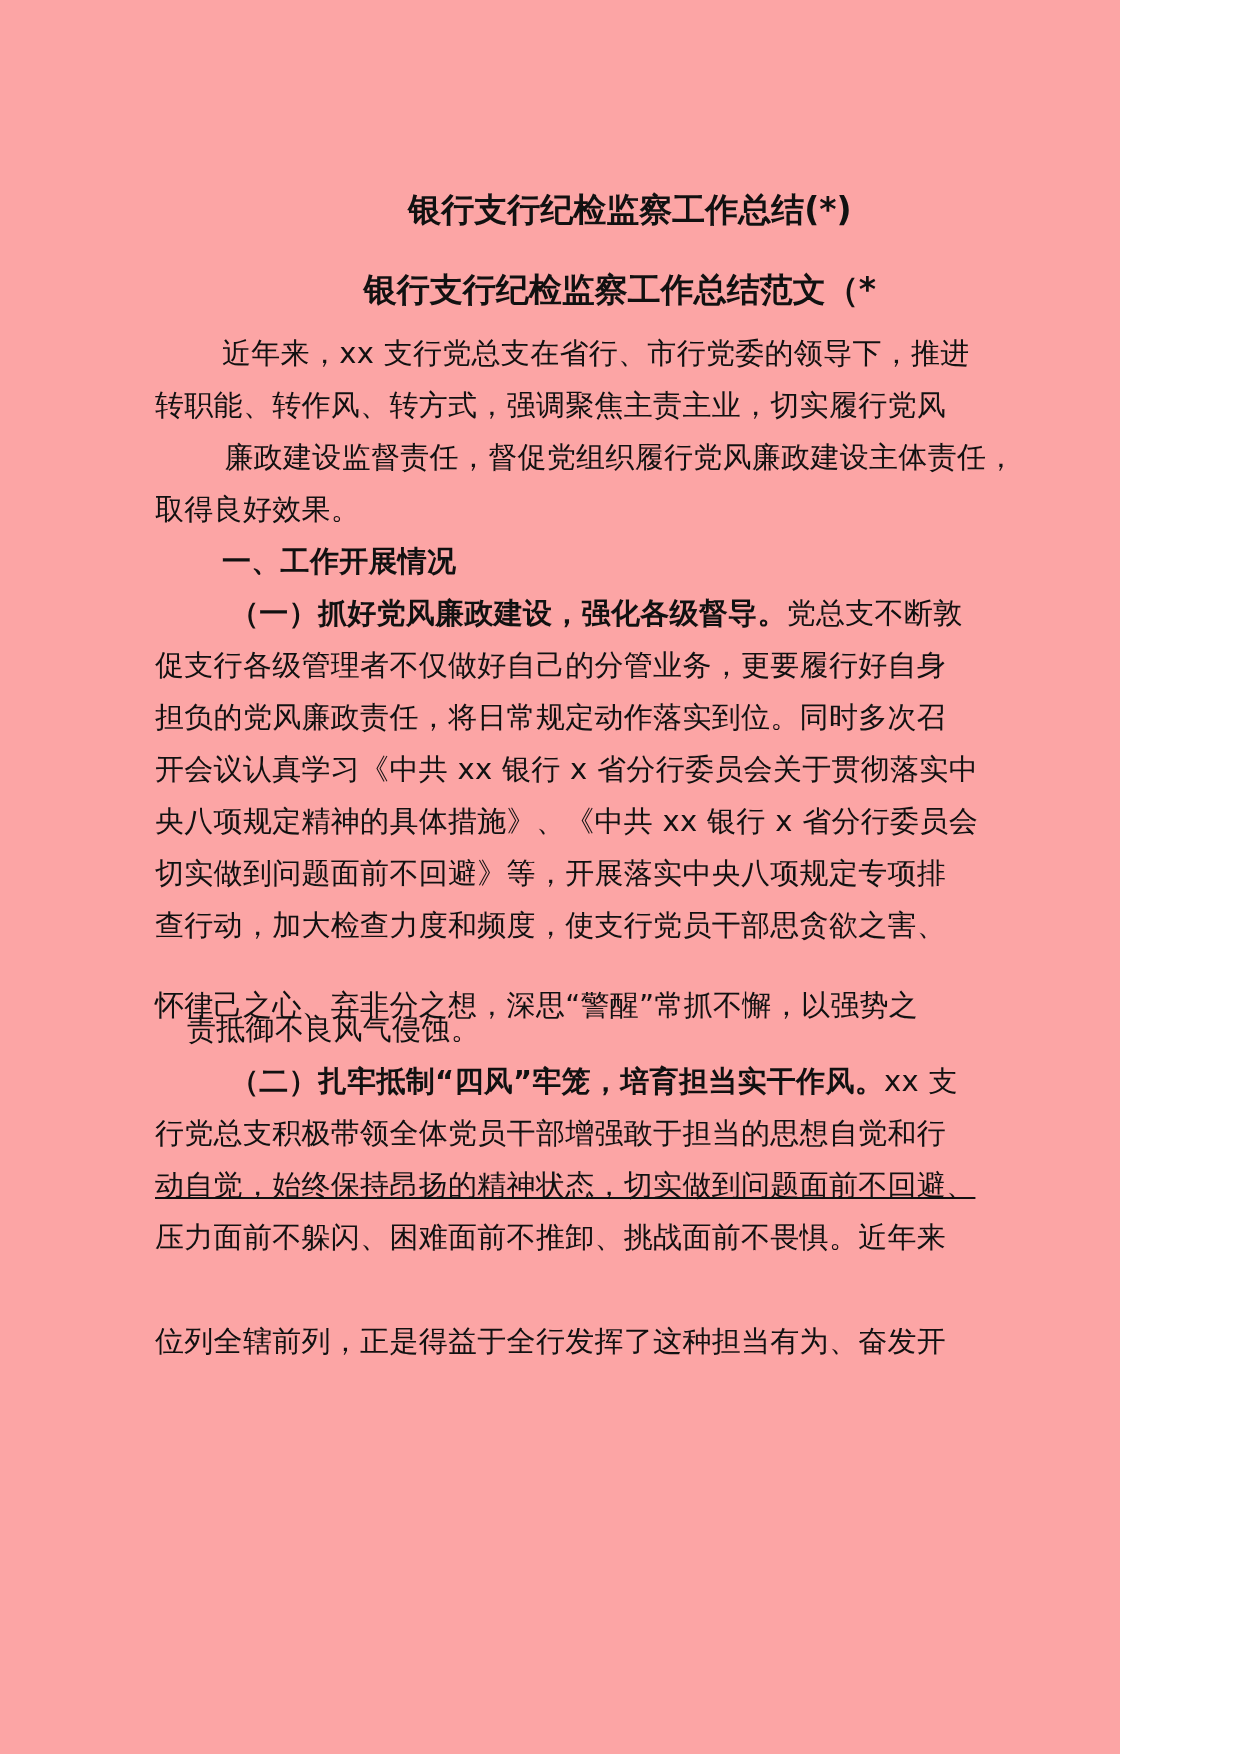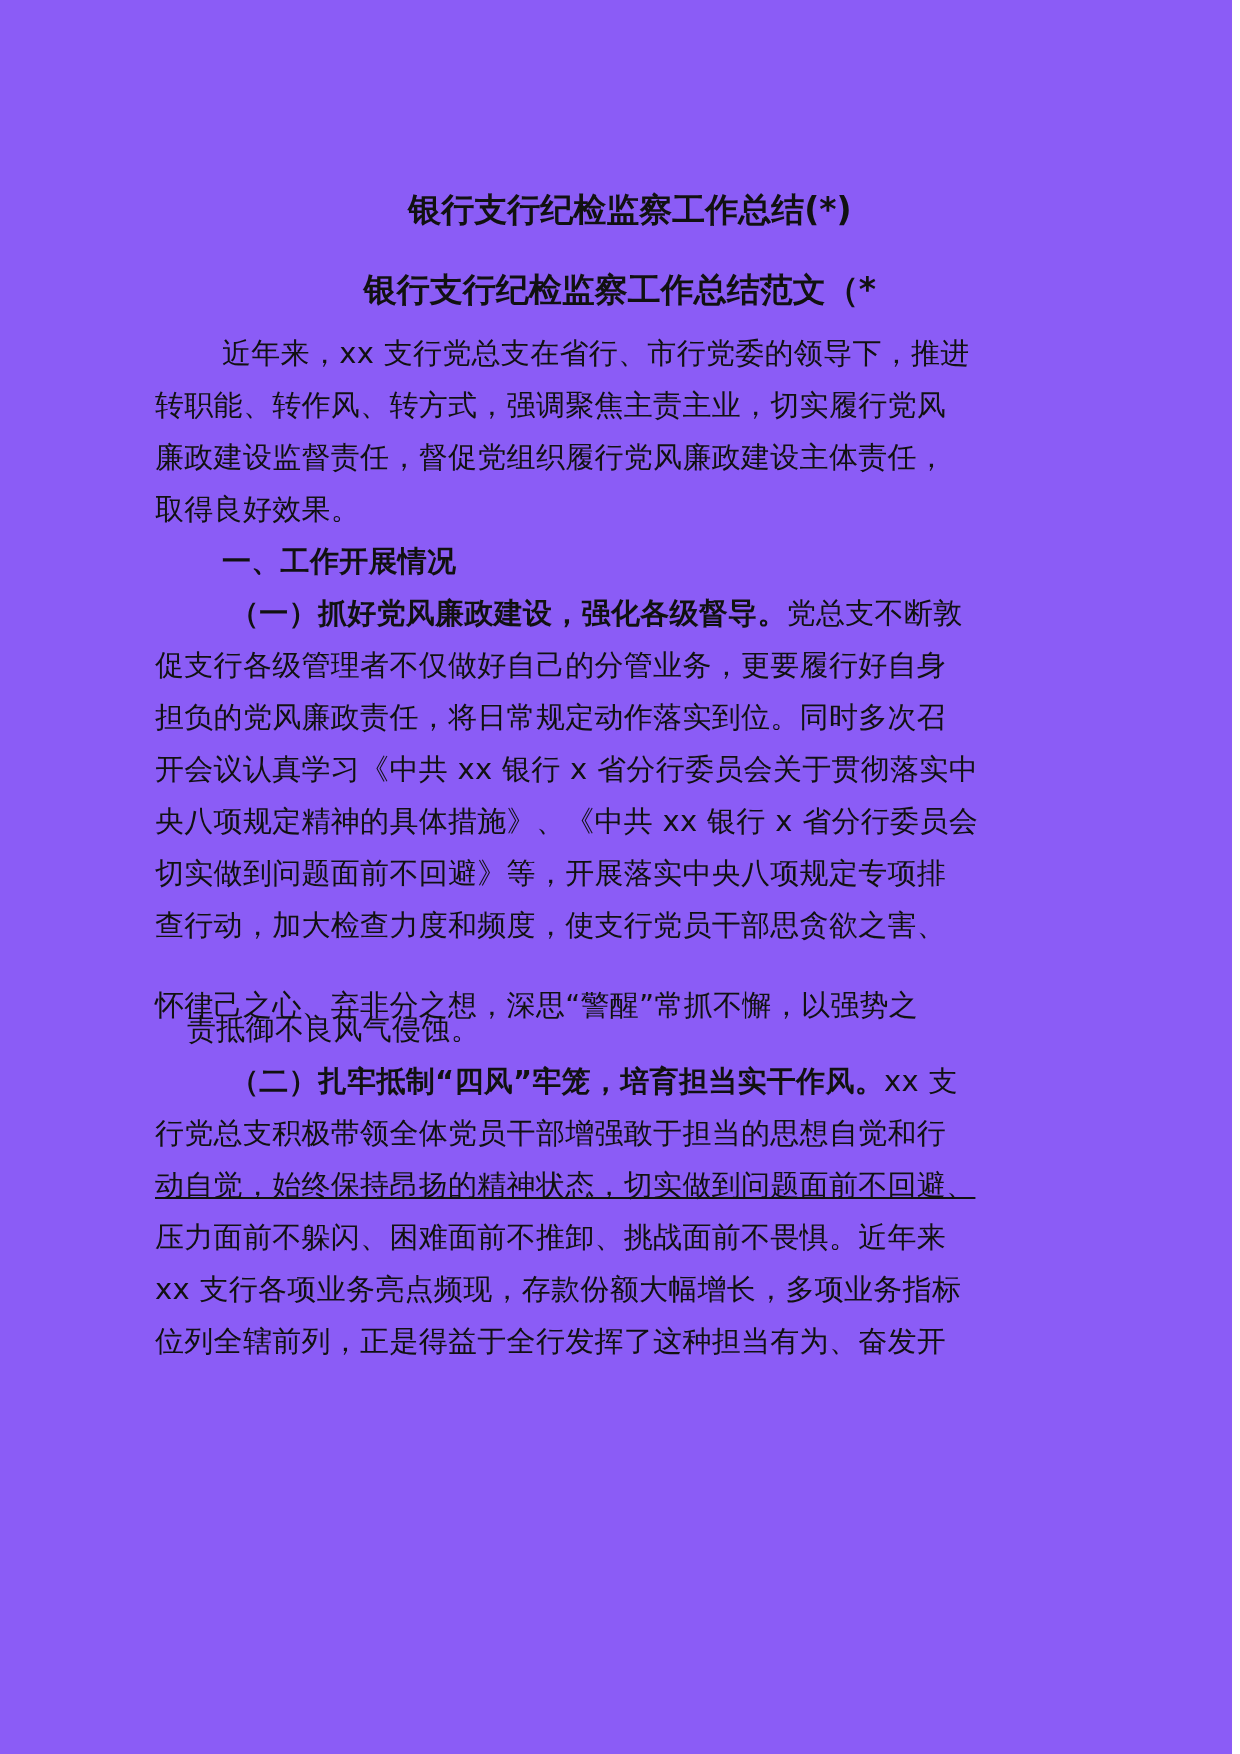--- a/index.html
+++ b/index.html
@@ -11,22 +11,22 @@
       width: 1240px;
       height: 1754px;
       position: relative;
       overflow: hidden;
       font-family: "DejaVu Sans", "Liberation Sans", sans-serif;
       color: #111111;
     }
     .page {
       position: absolute;
       left: 0; top: 0;
-      width: 1232px; height: 1754px;
-      background: #8b5cf6;
+      width: 1120px; height: 1754px;
+      background: #fca5a5;
     }
     .title {
       position: absolute;
       left: 0; width: 1240px;
       text-align: center;
       font-weight: bold;
       font-size: 33px;
       letter-spacing: 0px;
       white-space: nowrap;
     }
@@ -48,35 +48,34 @@
 </head>
 <body>
 
 <div class="page">
 
   <div class="title title-1">银行支行纪检监察工作总结(*)</div>
   <div class="title title-2">银行支行纪检监察工作总结范文（*</div>
 
   <div class="line indent" style="top:333px;">近年来，xx 支行党总支在省行、市行党委的领导下，推进</div>
   <div class="line" style="top:385px;">转职能、转作风、转方式，强调聚焦主责主业，切实履行党风</div>
-  <div class="line" style="top:437px;">廉政建设监督责任，督促党组织履行党风廉政建设主体责任，</div>
+  <div class="line" style="top:437px;text-align:center;">廉政建设监督责任，督促党组织履行党风廉政建设主体责任，</div>
   <div class="line" style="top:489px;">取得良好效果。</div>
 
   <div class="line indent bold" style="top:541px;">一、工作开展情况</div>
 
   <div class="line indent-sub" style="top:593px;"><span class="bold">（一）抓好党风廉政建设，强化各级督导。</span><span>党总支不断敦</span></div>
   <div class="line" style="top:645px;">促支行各级管理者不仅做好自己的分管业务，更要履行好自身</div>
   <div class="line" style="top:697px;">担负的党风廉政责任，将日常规定动作落实到位。同时多次召</div>
   <div class="line" style="top:749px;">开会议认真学习《中共 xx 银行 x 省分行委员会关于贯彻落实中</div>
   <div class="line" style="top:801px;">央八项规定精神的具体措施》、《中共 xx 银行 x 省分行委员会</div>
   <div class="line" style="top:853px;">切实做到问题面前不回避》等，开展落实中央八项规定专项排</div>
   <div class="line" style="top:905px;">查行动，加大检查力度和频度，使支行党员干部思贪欲之害、</div>
   <div class="line" style="top:957px;margin-top:28px;">怀律己之心、弃非分之想，深思“警醒”常抓不懈，以强势之</div>
   <div class="line" style="top:1009px;margin-left:32px;">责抵御不良风气侵蚀。</div>
 
   <div class="line indent-sub" style="top:1061px;"><span class="bold">（二）扎牢抵制“四风”牢笼，培育担当实干作风。</span><span>xx 支</span></div>
   <div class="line" style="top:1113px;">行党总支积极带领全体党员干部增强敢于担当的思想自觉和行</div>
   <div class="line" style="top:1165px;text-decoration:underline;">动自觉，始终保持昂扬的精神状态，切实做到问题面前不回避、</div>
   <div class="line" style="top:1217px;">压力面前不躲闪、困难面前不推卸、挑战面前不畏惧。近年来</div>
-  <div class="line" style="top:1269px;">xx 支行各项业务亮点频现，存款份额大幅增长，多项业务指标</div>
   <div class="line" style="top:1321px;">位列全辖前列，正是得益于全行发挥了这种担当有为、奋发开</div>
 
 </div>
 
 </body></html>

